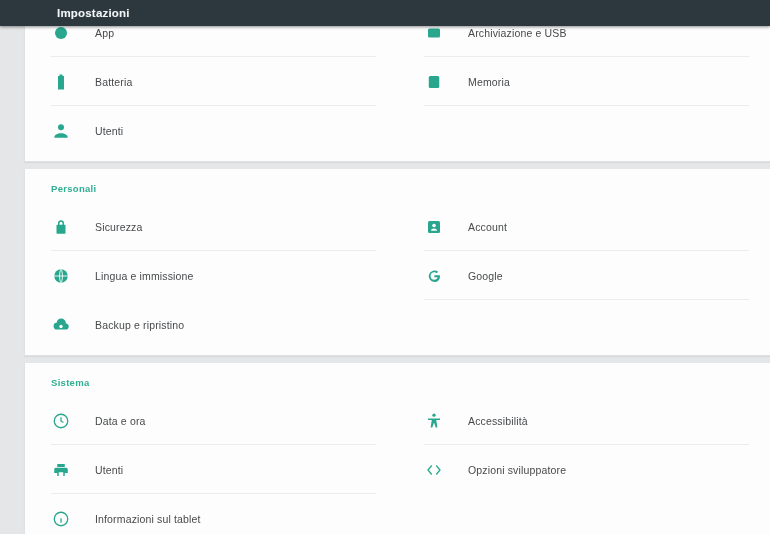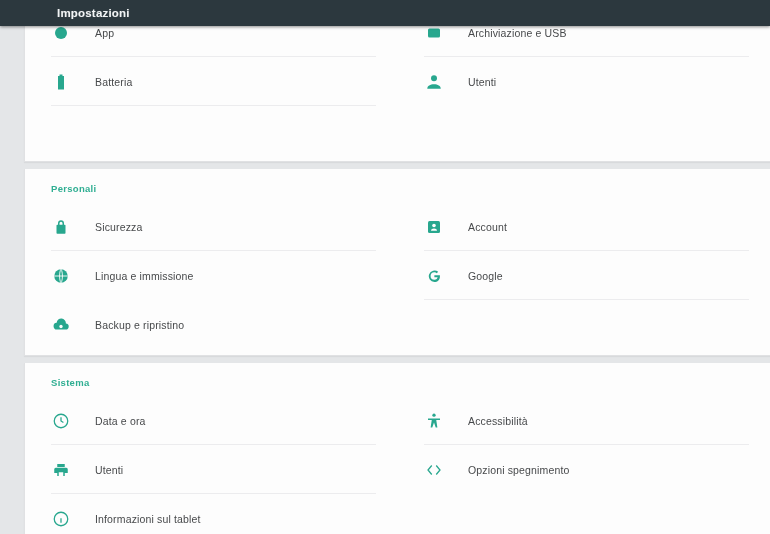--- a/index.html
+++ b/index.html
@@ -124,20 +124,28 @@
               <span class="lbl">Archiviazione e USB</span>
             </div>
             <div class="cell divider">
               <span class="ico">
                 <svg width="18" height="18" viewBox="0 0 24 24" fill="#16a085">
                   <path d="M10 2h4v2h2v18H8V4h2V2z"></path>
                 </svg>
               </span>
               <span class="lbl">Batteria</span>
             </div>
+            <div class="cell divider">
+              <span class="ico">
+                <svg width="18" height="18" viewBox="0 0 24 24" fill="#16a085">
+                  <rect x="5" y="4" width="14" height="16" rx="2"></rect>
+                </svg>
+              </span>
+              <span class="lbl">Memoria</span>
+            </div>
             <div class="cell">
               <span class="ico">
                 <svg width="18" height="18" viewBox="0 0 24 24" fill="#16a085">
                   <circle cx="12" cy="7" r="4"></circle>
                   <path d="M3 21c0-4 4-6 9-6s9 2 9 6z"></path>
                 </svg>
               </span>
               <span class="lbl">Utenti</span>
             </div>
             <div class="cell"></div>
@@ -222,21 +230,21 @@
                 </svg>
               </span>
               <span class="lbl">Utenti</span>
             </div>
             <div class="cell">
               <span class="ico">
                 <svg width="18" height="18" viewBox="0 0 24 24" fill="none" stroke="#16a085" stroke-width="1.7">
                   <path d="M9 6l-5 6 5 6M15 6l5 6-5 6"></path>
                 </svg>
               </span>
-              <span class="lbl">Opzioni spegnimento</span>
+              <span class="lbl">Opzioni sviluppatore</span>
             </div>
             <div class="cell">
               <span class="ico">
                 <svg width="18" height="18" viewBox="0 0 24 24" fill="none" stroke="#16a085" stroke-width="1.7">
                   <circle cx="12" cy="12" r="9"></circle>
                   <path d="M12 11v6M12 7.6v.1"></path>
                 </svg>
               </span>
               <span class="lbl">Informazioni sul tablet</span>
             </div>

